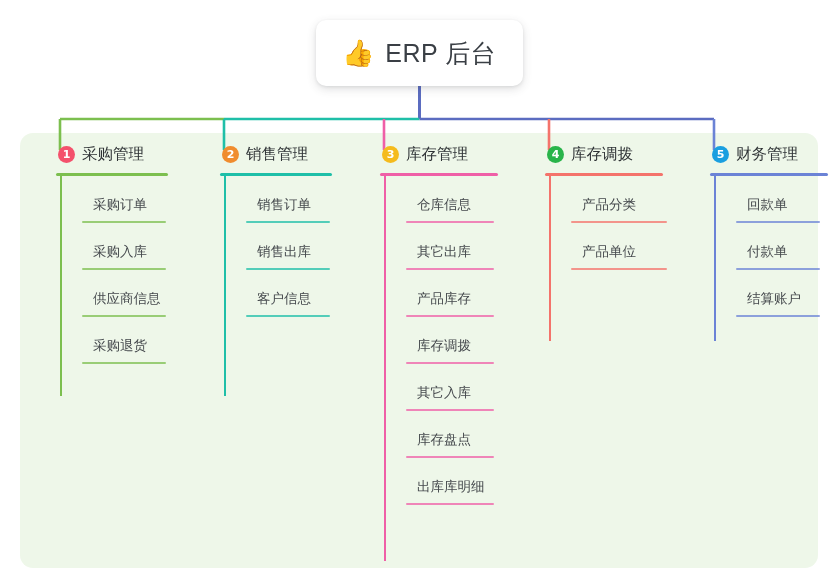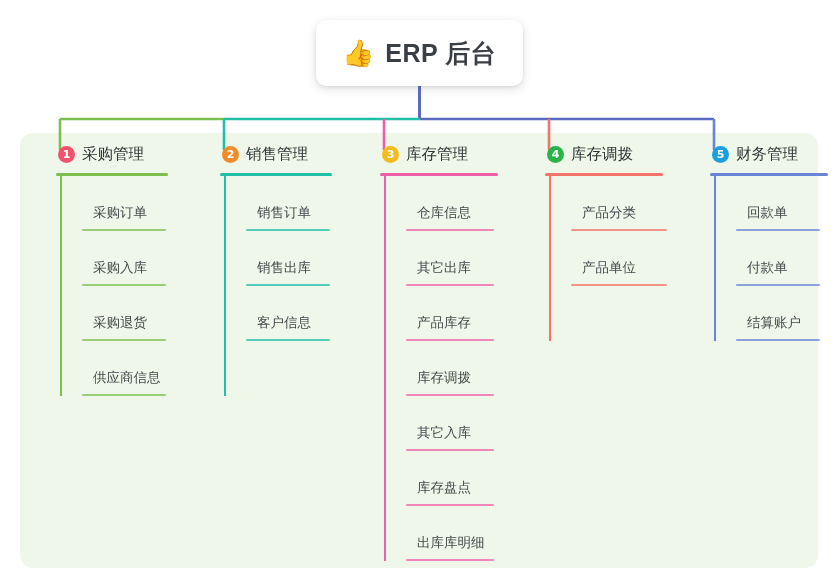--- a/index.html
+++ b/index.html
@@ -40,21 +40,20 @@
   #root-emoji {
     font-size: 26px;
     line-height: 1;
     font-family: "DejaVu Sans", sans-serif;
   }
   #root-title {
     font-size: 25px;
     letter-spacing: 0.5px;
     color: #3a3f45;
     white-space: nowrap;
-    font-weight: bold;
   }
 
   
   #wires {
     position: absolute;
     left: 0;
     top: 0;
     width: 839px;
     height: 588px;
     pointer-events: none;
@@ -115,21 +114,21 @@
     padding-left: 22px;
   }
   .spine {
     position: absolute;
     left: 22px;
     top: 0;
     width: 2px;
   }
   .item {
     position: relative;
-    height: 55px;
+    height: 47px;
     box-sizing: border-box;
   }
   .item-label {
     position: absolute;
     left: 33px;
     bottom: 9px;
     font-size: 13.5px;
     color: #45494d;
     white-space: nowrap;
   }
@@ -176,25 +175,25 @@
           <div class="spine" style="background: rgb(124, 191, 79); height: 220px;"></div>
           <div class="item">
             <span class="item-label">采购订单</span>
             <div class="item-rule" style="background: rgb(124, 191, 79); opacity: 0.75; width: 84px;"></div>
           </div>
           <div class="item">
             <span class="item-label">采购入库</span>
             <div class="item-rule" style="background: rgb(124, 191, 79); opacity: 0.75; width: 84px;"></div>
           </div>
           <div class="item">
+            <span class="item-label">供应商信息</span>
+            <div class="item-rule" style="background: rgb(124, 191, 79); opacity: 0.75; width: 84px;"></div>
+          </div>
+          <div class="item">
             <span class="item-label">采购退货</span>
-            <div class="item-rule" style="background: rgb(124, 191, 79); opacity: 0.75; width: 84px;"></div>
-          </div>
-          <div class="item">
-            <span class="item-label">供应商信息</span>
             <div class="item-rule" style="background: rgb(124, 191, 79); opacity: 0.75; width: 84px;"></div>
           </div>
         </div>
       </div>
       <div class="column" style="left: 202px;">
         <div class="col-head">
           <span class="badge" style="background: rgb(240, 140, 46);">2</span>
           <span class="col-title">销售管理</span>
         </div>
         <div class="col-rule" style="background: rgb(31, 191, 168); width: 112px;"></div>

